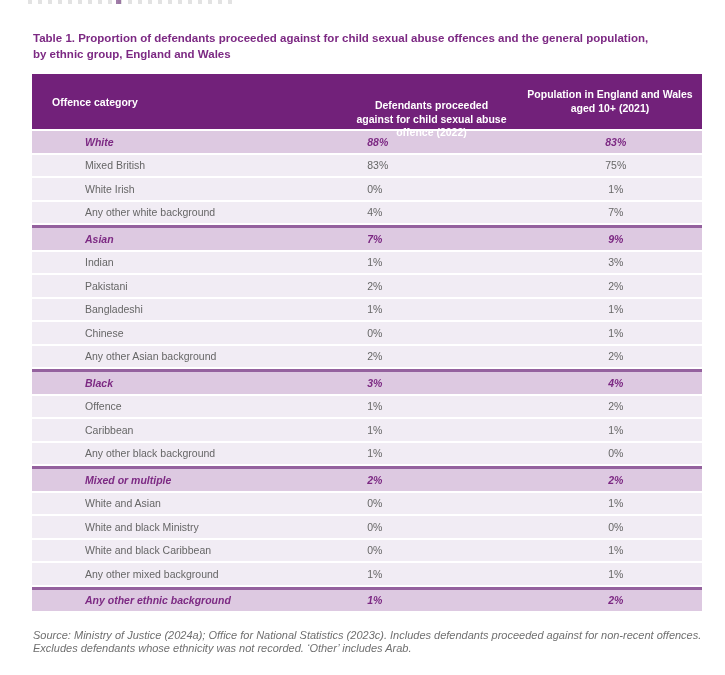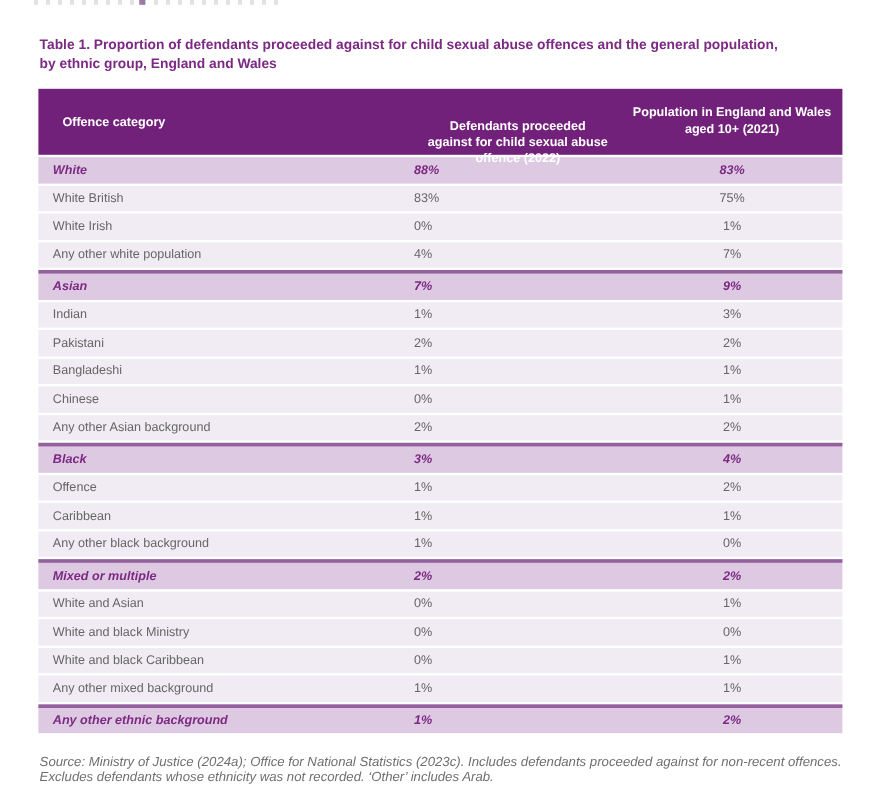--- a/index.html
+++ b/index.html
@@ -42,21 +42,21 @@
     display:flex;align-items:center;height:21.5px;margin-top:2px;
     background:var(--row-bg);font-size:10.5px;color:var(--body-text);
   }
   .tbody .row.group{
     background:var(--group-row-bg);color:var(--accent-purple);
     font-weight:bold;font-style:italic;
     border-top:3px solid var(--group-divider);
   }
   .tbody .row.group:first-child{border-top:none;}
   .cell{box-sizing:border-box;}
-  .c1{width:313px;padding-left:12px;}
+  .c1{width:313px;padding-left:12px;margin-left:41px;}
   .c2{width:173px;text-align:left;}
   .c3{width:184px;text-align:center;}
   .source{
     position:absolute;left:33px;top:629px;width:680px;
     font-size:11px;font-style:italic;color:var(--source-text);line-height:13px;
   }
   .source span{display:block;}
 </style>
 </head>
 <body>
@@ -79,31 +79,31 @@
       <span>Population in England and Wales aged 10+ (2021)</span>
     </div>
   </div>
   <div class="tbody">
       <div class="row group">
         <div class="cell c1">White</div>
         <div class="cell c2">88%</div>
         <div class="cell c3">83%</div>
       </div>
       <div class="row item">
-        <div class="cell c1">White British</div>
+        <div class="cell c1">Mixed British</div>
         <div class="cell c2">83%</div>
         <div class="cell c3">75%</div>
       </div>
       <div class="row item">
         <div class="cell c1">White Irish</div>
         <div class="cell c2">0%</div>
         <div class="cell c3">1%</div>
       </div>
       <div class="row item">
-        <div class="cell c1">Any other white population</div>
+        <div class="cell c1">Any other white background</div>
         <div class="cell c2">4%</div>
         <div class="cell c3">7%</div>
       </div>
       <div class="row group">
         <div class="cell c1">Asian</div>
         <div class="cell c2">7%</div>
         <div class="cell c3">9%</div>
       </div>
       <div class="row item">
         <div class="cell c1">Indian</div>

